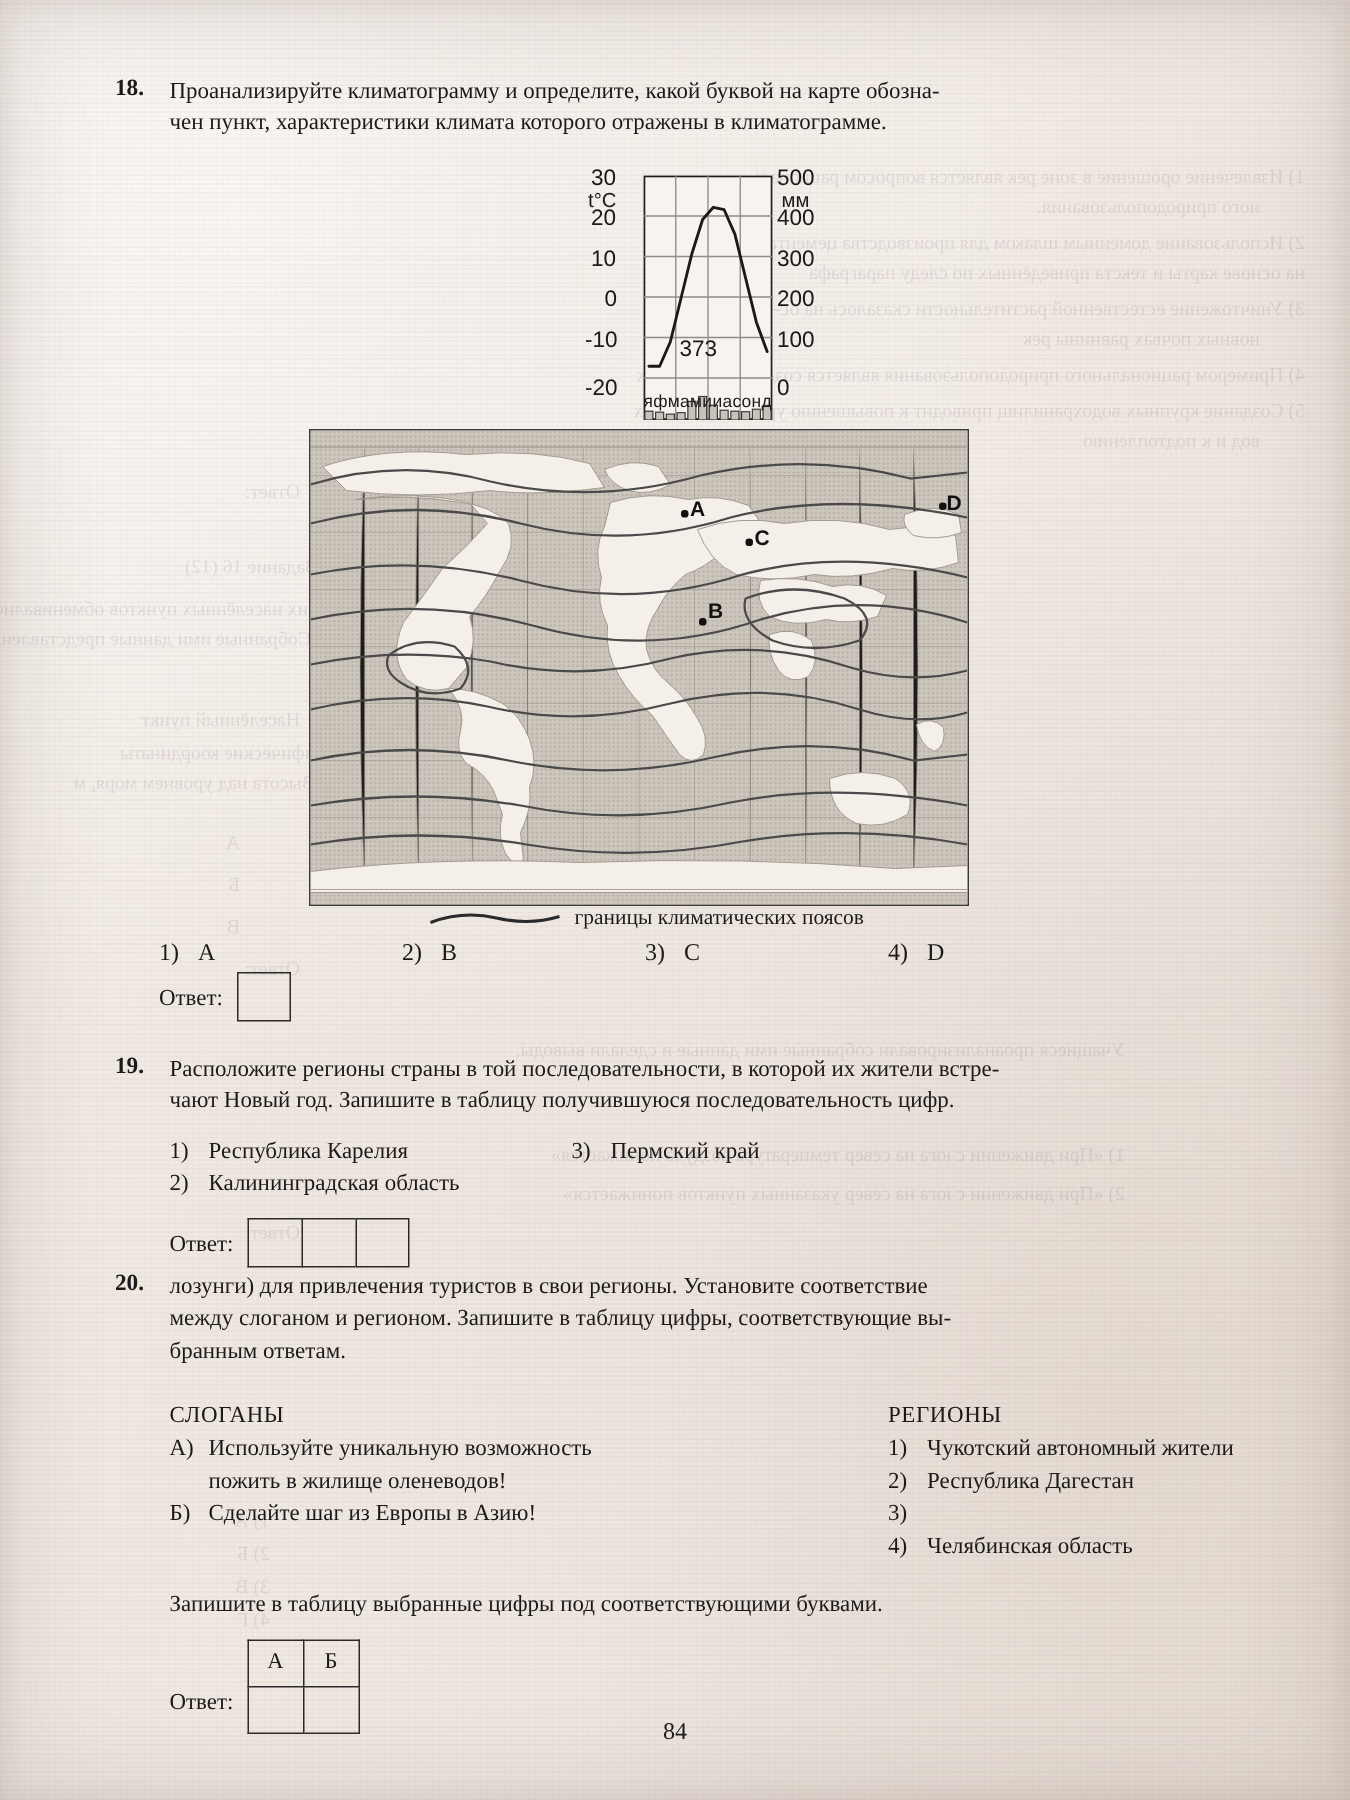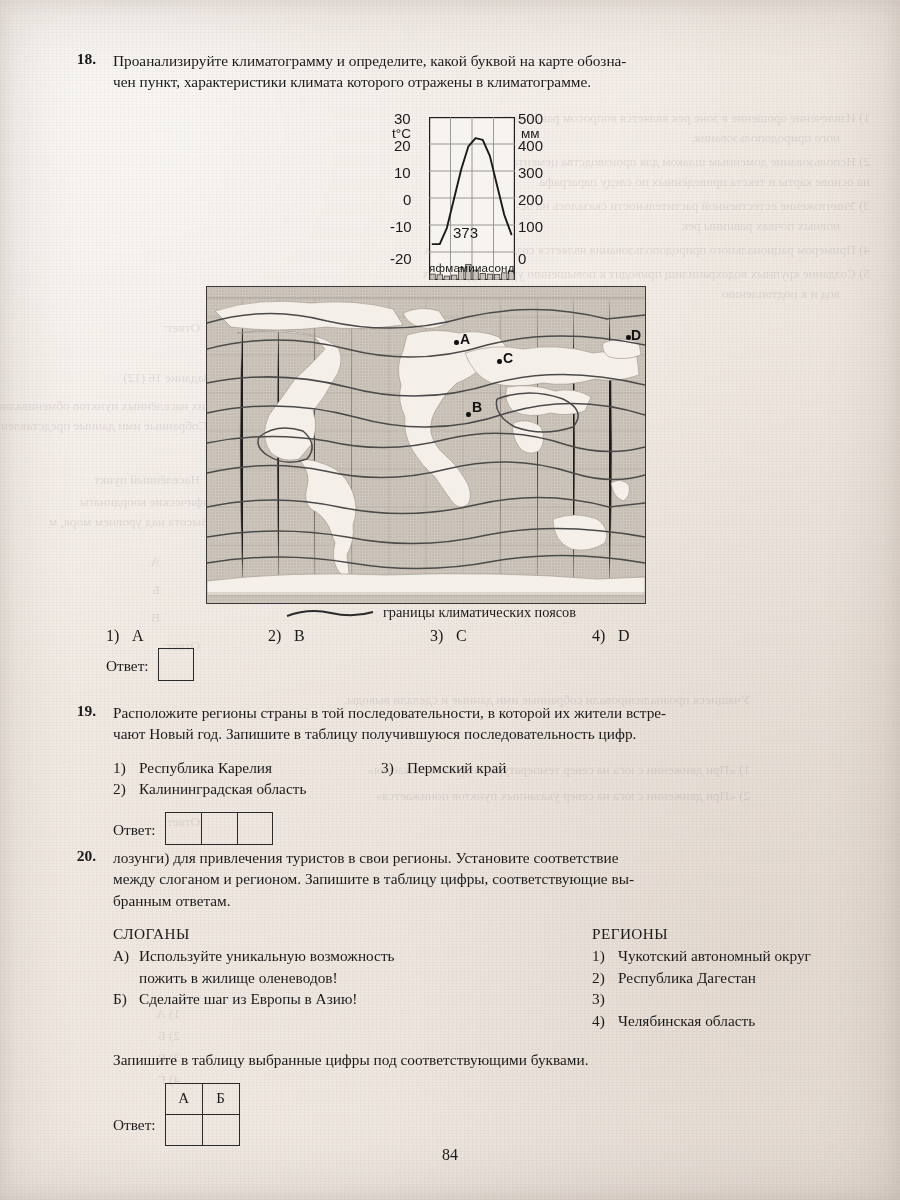--- a/index.html
+++ b/index.html
@@ -336,21 +336,21 @@
 
   <div class="task" style="left:62px;top:847px;width:810px;">
     <div class="tnum">20.</div>
     <div class="tbody">
       <div class="qtext">
         <span>лозунги) для привлечения туристов в свои регионы. Установите соответствие</span>
         <span>между слоганом и регионом. Запишите в таблицу цифры, соответствующие вы-</span>
         <span>бранным ответам.</span>
       </div>
 
-      <div style="position:relative;margin-top:14px;height:116px;">
+      <div style="position:relative;margin-top:24px;height:116px;">
 
         <div style="position:absolute;left:0;top:0;width:420px;">
           <div class="col-head">СЛОГАНЫ</div>
           <div class="opts" style="margin-top:2px;">
             <div>
               <div class="opt">
                 <span class="opt-n">А)</span>
                 <span>Используйте уникальную возможность</span>
               </div>
               <div style="padding-left:26px;">пожить в жилище оленеводов!</div>
@@ -360,21 +360,21 @@
               <span>Сделайте шаг из Европы в Азию!</span>
             </div>
           </div>
         </div>
 
         <div style="position:absolute;left:479px;top:0;width:340px;">
           <div class="col-head">РЕГИОНЫ</div>
           <div class="opts" style="margin-top:2px;">
             <div class="opt">
               <span class="opt-n">1)</span>
-              <span>Чукотский автономный округ</span>
+              <span>Чукотский автономный жители</span>
             </div>
             <div class="opt">
               <span class="opt-n">2)</span>
               <span>Республика Дагестан</span>
             </div>
             <div class="opt">
               <span class="opt-n">3)</span>
             </div>
             <div class="opt">
               <span class="opt-n">4)</span>

